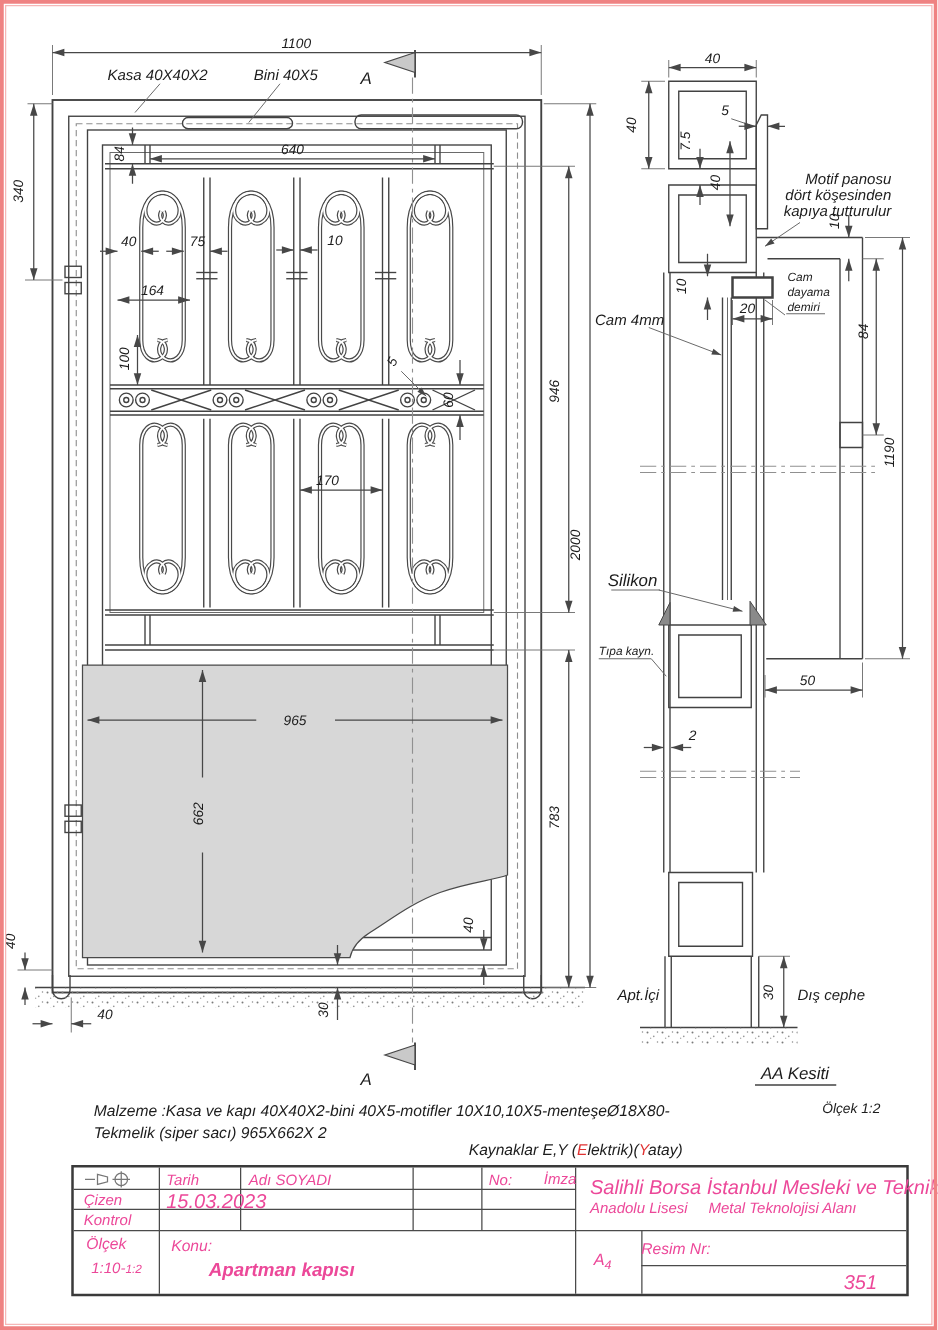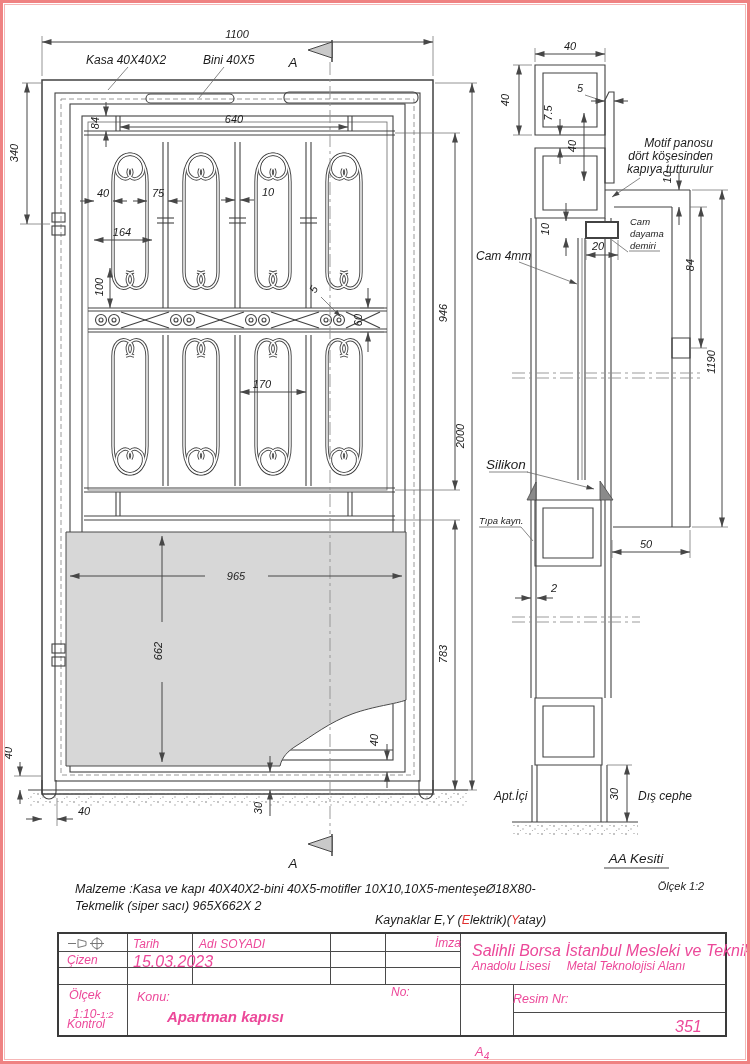--- a/index.html
+++ b/index.html
@@ -476,29 +476,29 @@
       <path d="M11,3.5 L19,5.5 V9.5 L11,11.5 z"></path>
       <circle cx="30" cy="7.5" r="5"></circle>
       <line x1="30" y1="1" x2="30" y2="14"></line>
       <line x1="23" y1="7.5" x2="37" y2="7.5"></line>
     </g>
   </svg>
 
   <div class="cell-text" style="left:74px;top:3px;font-size:12px;">Tarih</div>
   <div class="cell-text" style="left:74px;top:19px;font-size:16px;">15.03.2023</div>
   <div class="cell-text" style="left:140px;top:3px;font-size:12px;">Adı SOYADI</div>
-  <div class="cell-text" style="left:332px;top:3px;font-size:12px;margin-top:48px;">No:</div>
+  <div class="cell-text" style="left:332px;top:3px;font-size:12px;">No:</div>
   <div class="cell-text" style="left:376px;top:2px;font-size:12px;">İmza</div>
   <div class="cell-text" style="left:8px;top:19px;font-size:12px;">Çizen</div>
-  <div class="cell-text" style="left:8px;top:35px;font-size:12px;margin-top:48px;">Kontrol</div>
+  <div class="cell-text" style="left:8px;top:35px;font-size:12px;">Kontrol</div>
 
   <div class="cell-text" style="left:10px;top:54px;font-size:12.5px;">Ölçek</div>
   <div class="cell-text" style="left:14px;top:73px;font-size:12px;"><span>1:10-</span><span style="font-size:9.5px;">1:2</span></div>
   <div class="cell-text" style="left:78px;top:56px;font-size:12.5px;">Konu:</div>
   <div class="cell-text" style="left:108px;top:74px;font-size:15px;font-weight:bold;">Apartman kapısı</div>
 
   <div class="cell-text" style="left:413px;top:8px;font-size:16px;">Salihli Borsa İstanbul Mesleki ve Teknik</div>
   <div class="cell-text" style="left:413px;top:25px;font-size:12px;white-space:pre;">Anadolu Lisesi     Metal Teknolojisi Alanı</div>
 
-  <div class="cell-text" style="left:416px;top:66px;font-size:13px;margin-top:44px;"><span>A</span><sub style="font-size:10px;">4</sub></div>
+  <div class="cell-text" style="left:416px;top:66px;font-size:13px;"><span>A</span><sub style="font-size:10px;">4</sub></div>
   <div class="cell-text" style="left:454px;top:58px;font-size:12.5px;">Resim Nr:</div>
   <div class="cell-text" style="left:576px;top:84px;font-size:16px;margin-left:40px;">351</div>
 </div>
 
 </body></html>

